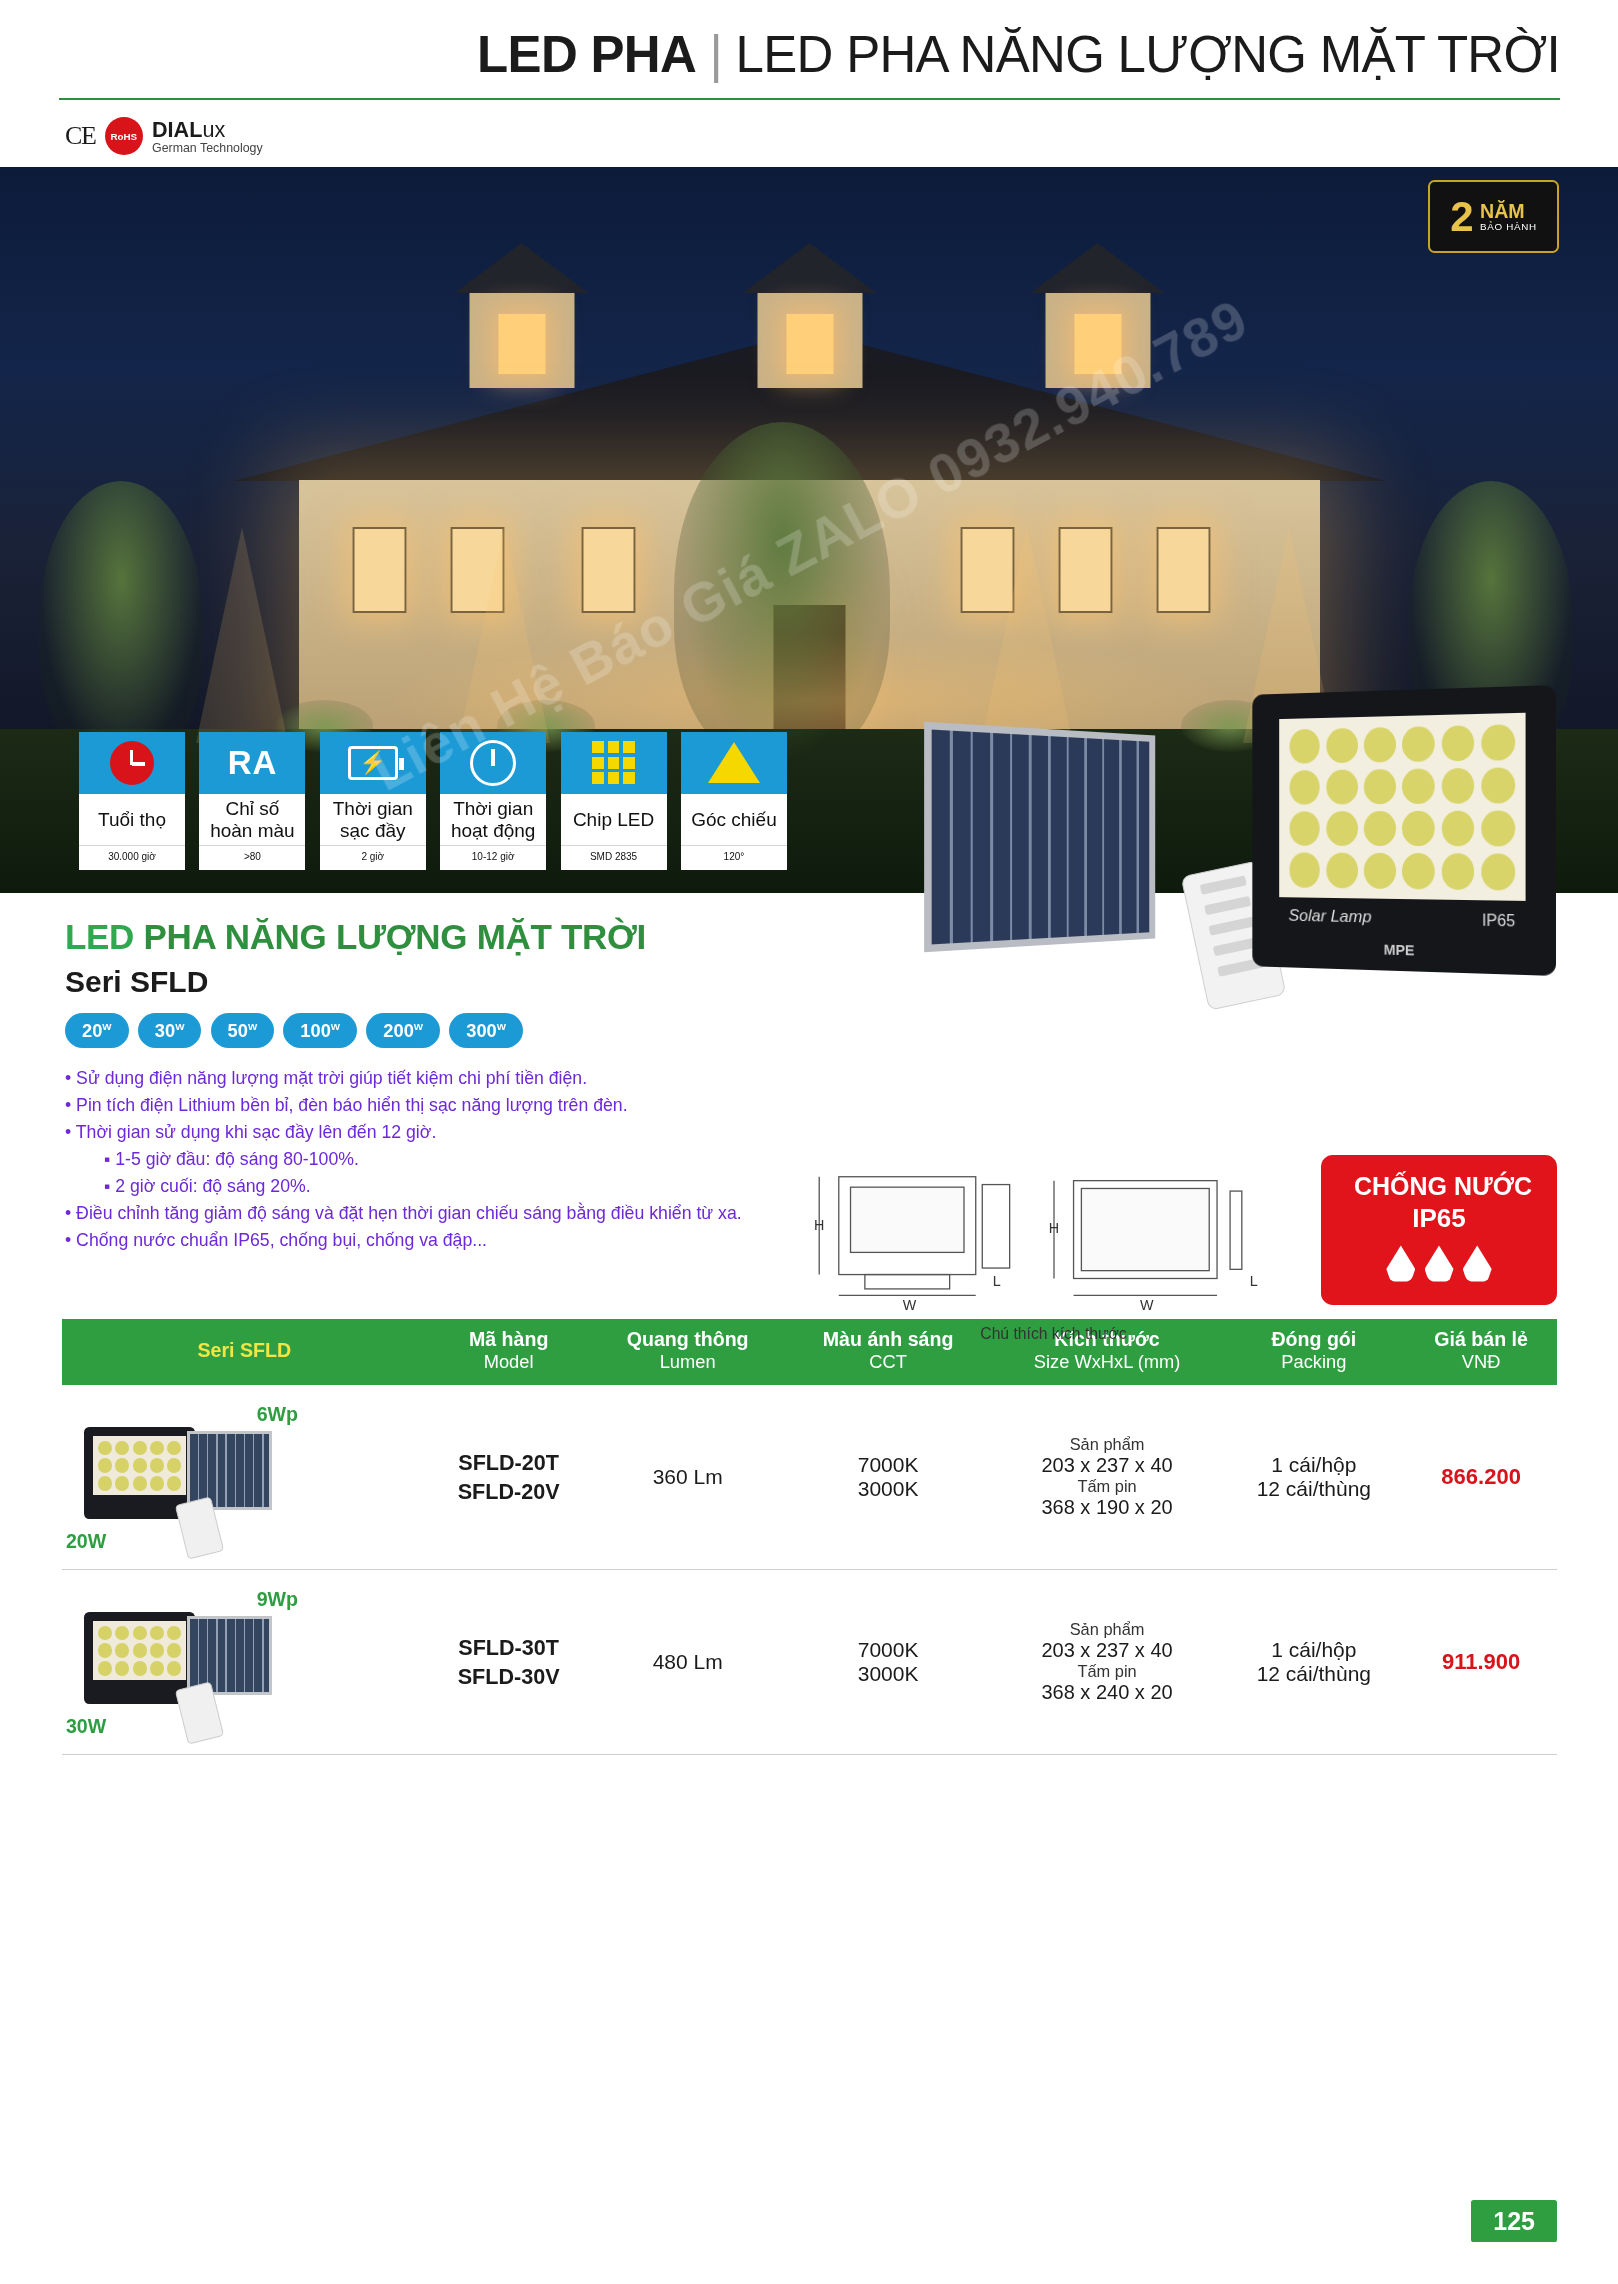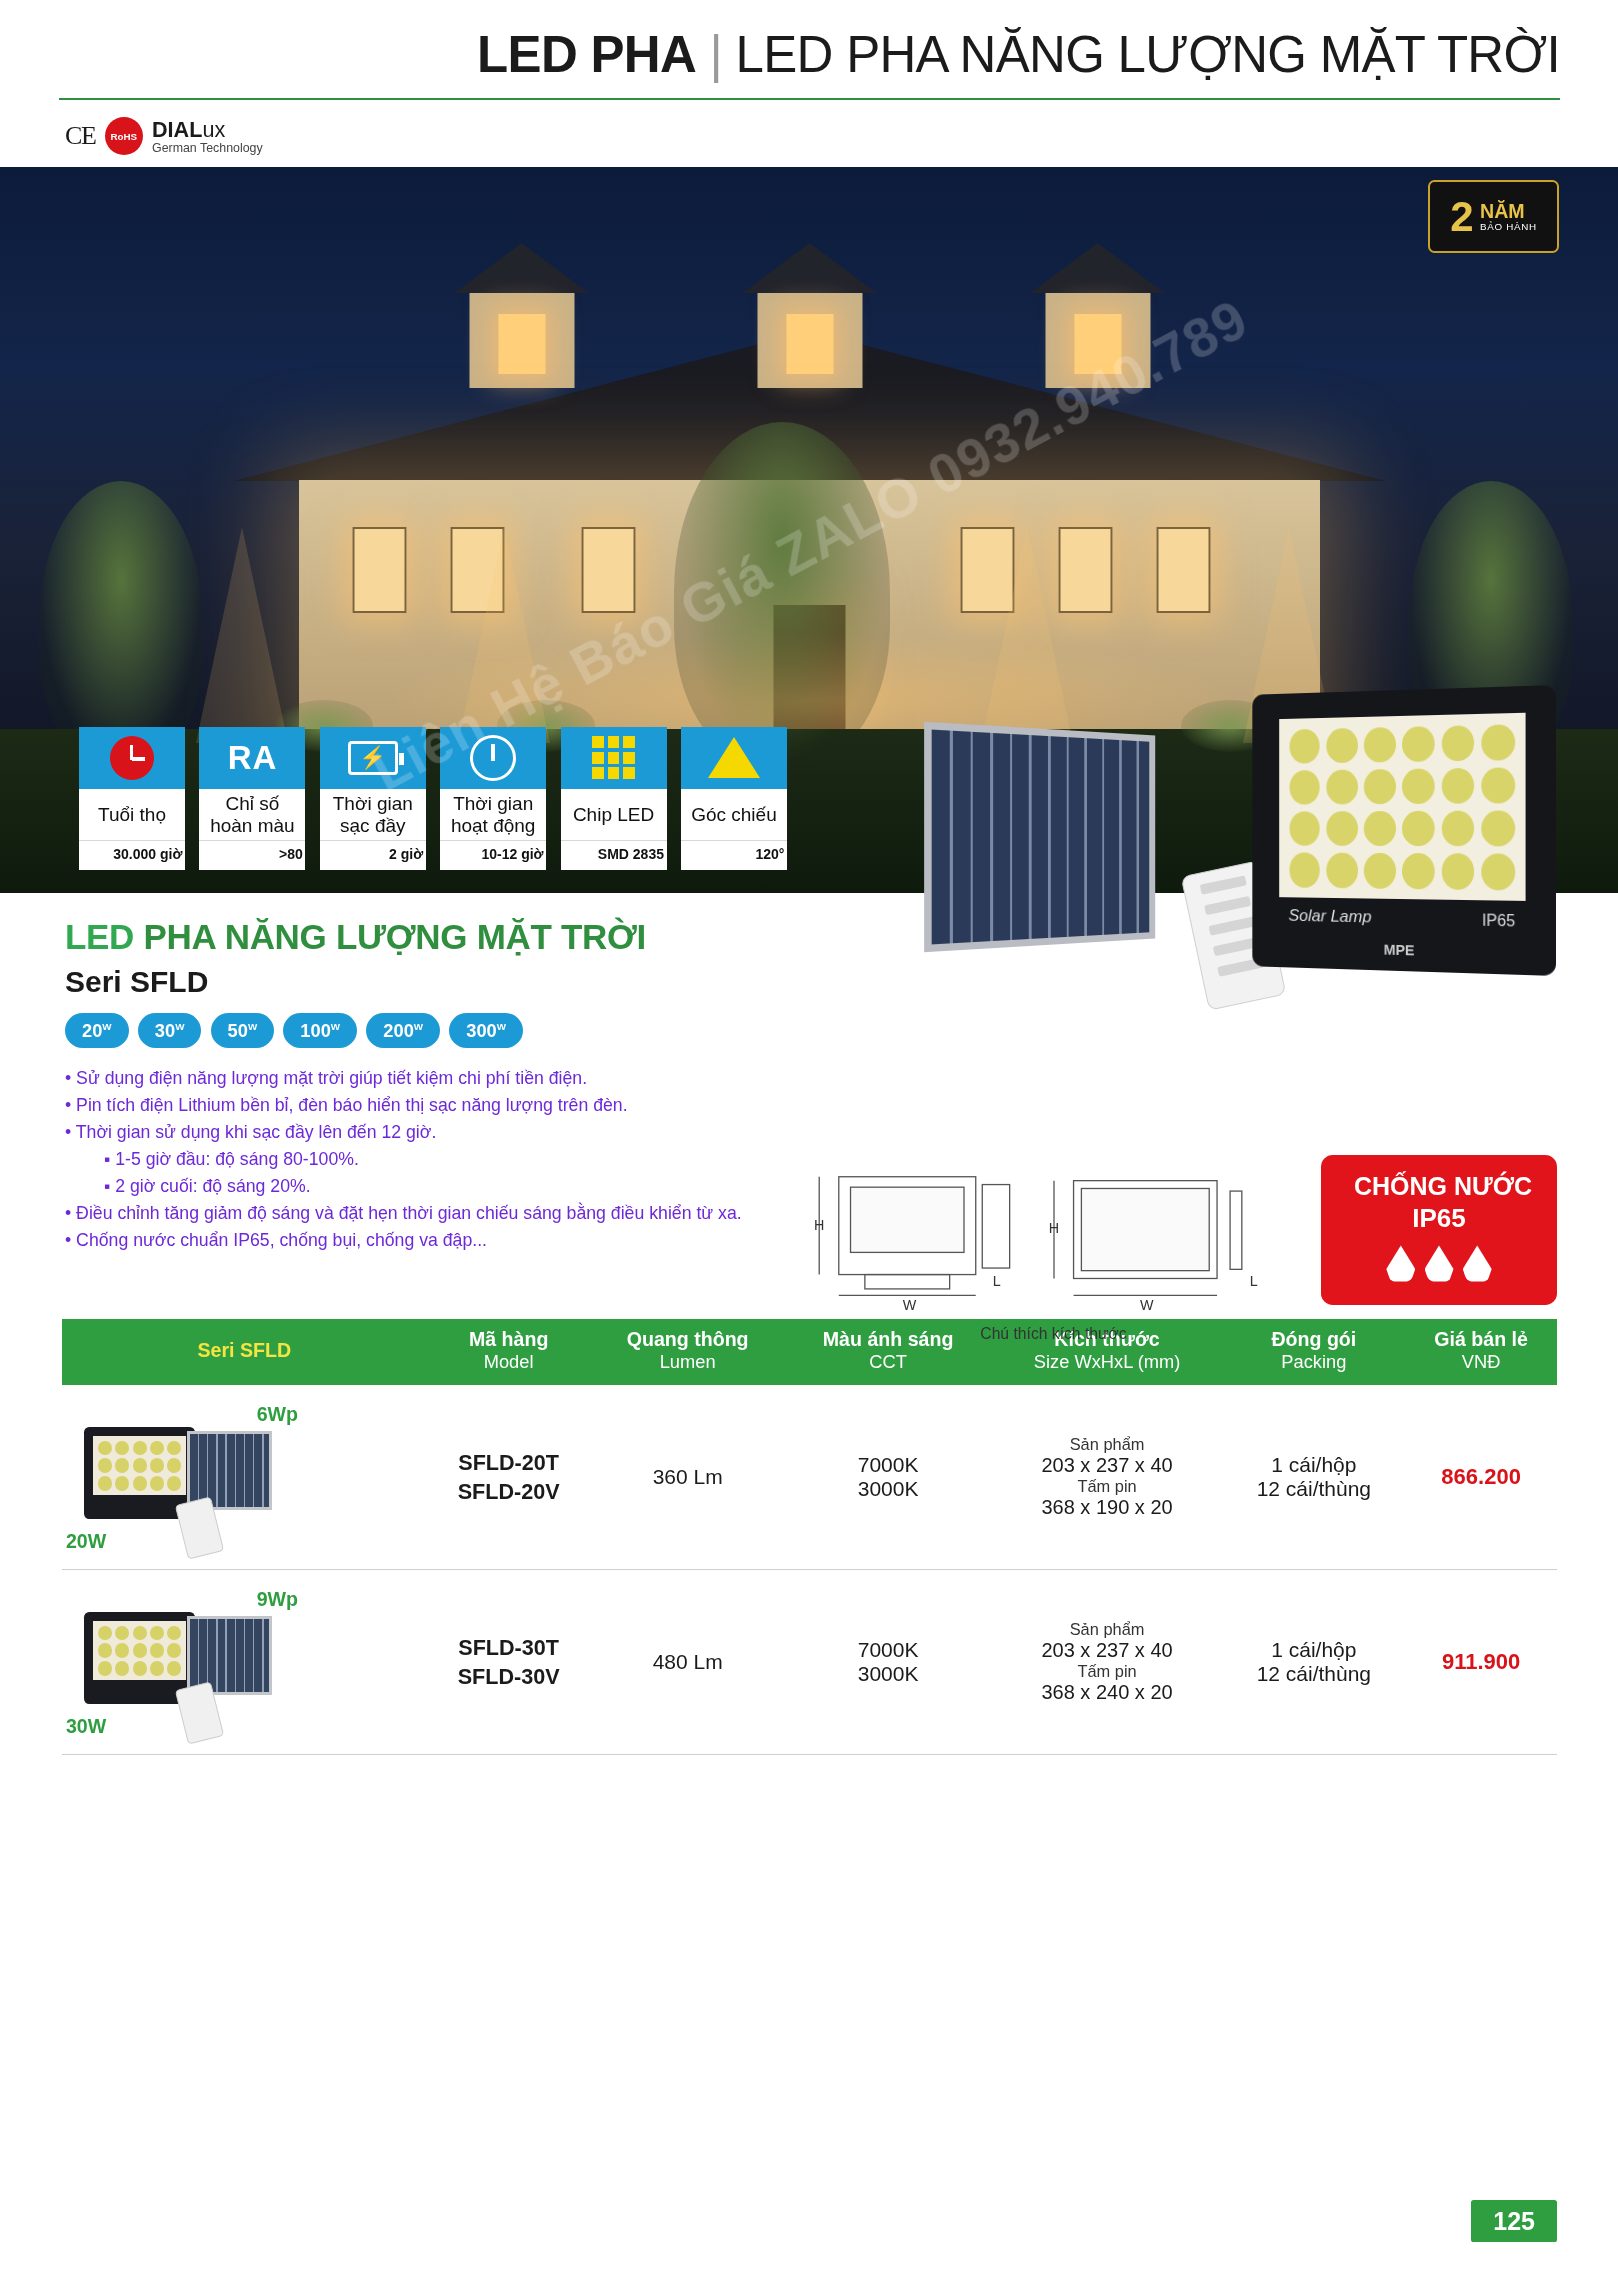--- a/index.html
+++ b/index.html
@@ -179,24 +179,23 @@
     background: #1c9ad6;
     display: flex; align-items: center; justify-content: center;
   }
   .spec-label {
     background: #fff; color: #111;
     font-size: 19px; padding: 6.5px 2.6px 5.2px 2.6px;
     line-height: 1.15; height: 51px;
     display: flex; align-items: center; justify-content: center;
   }
   .spec-val {
-    background: #fff; color: #111; font-weight: 700;
-    font-size: 14px; padding: 5.2px 2.6px 7.9px 2.6px;
+    background: #fff; color: #111; font-weight: 400;
+    font-size: 10px; padding: 5.2px 2.6px 7.9px 2.6px;
     border-top: 0.7px solid #d8d8d8;
-    text-align: right;
   }
   .ico-clock {
     width: 44px; height: 44px; border-radius: 50%;
     background: #d9131a; position: relative;
   }
   .ico-clock::after {
     content: ""; position: absolute; left: 20px; top: 9.2px;
     width: 3.3px; height: 15.7px; background: #fff;
   }
   .ico-clock::before {

